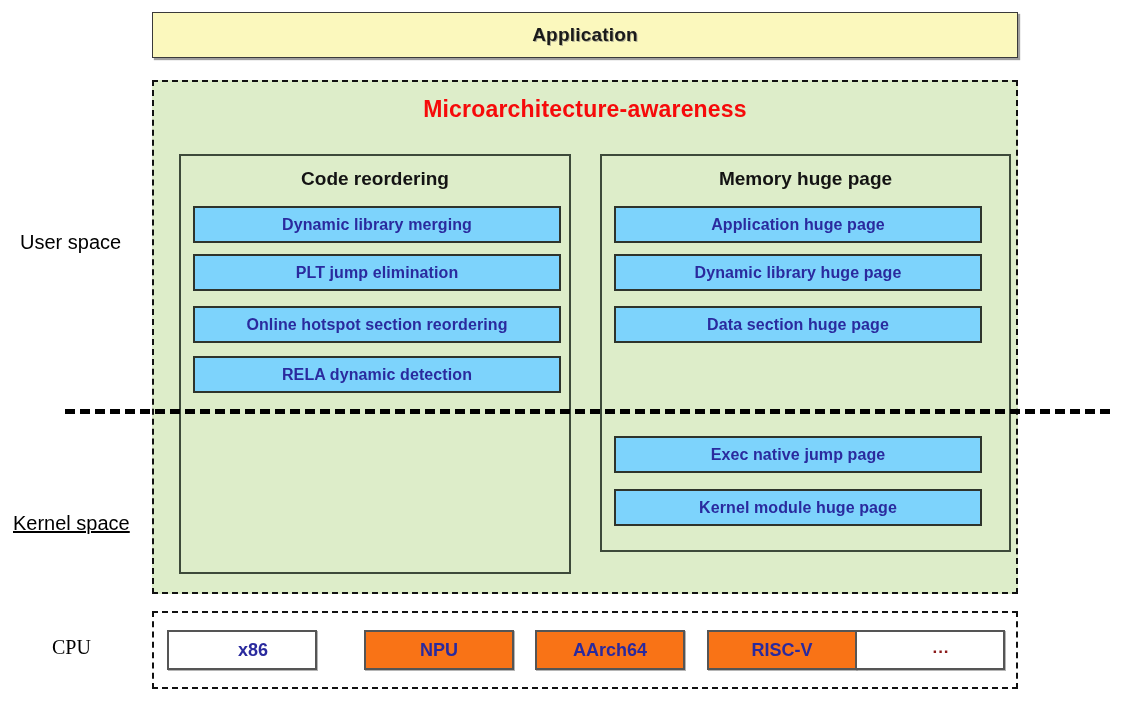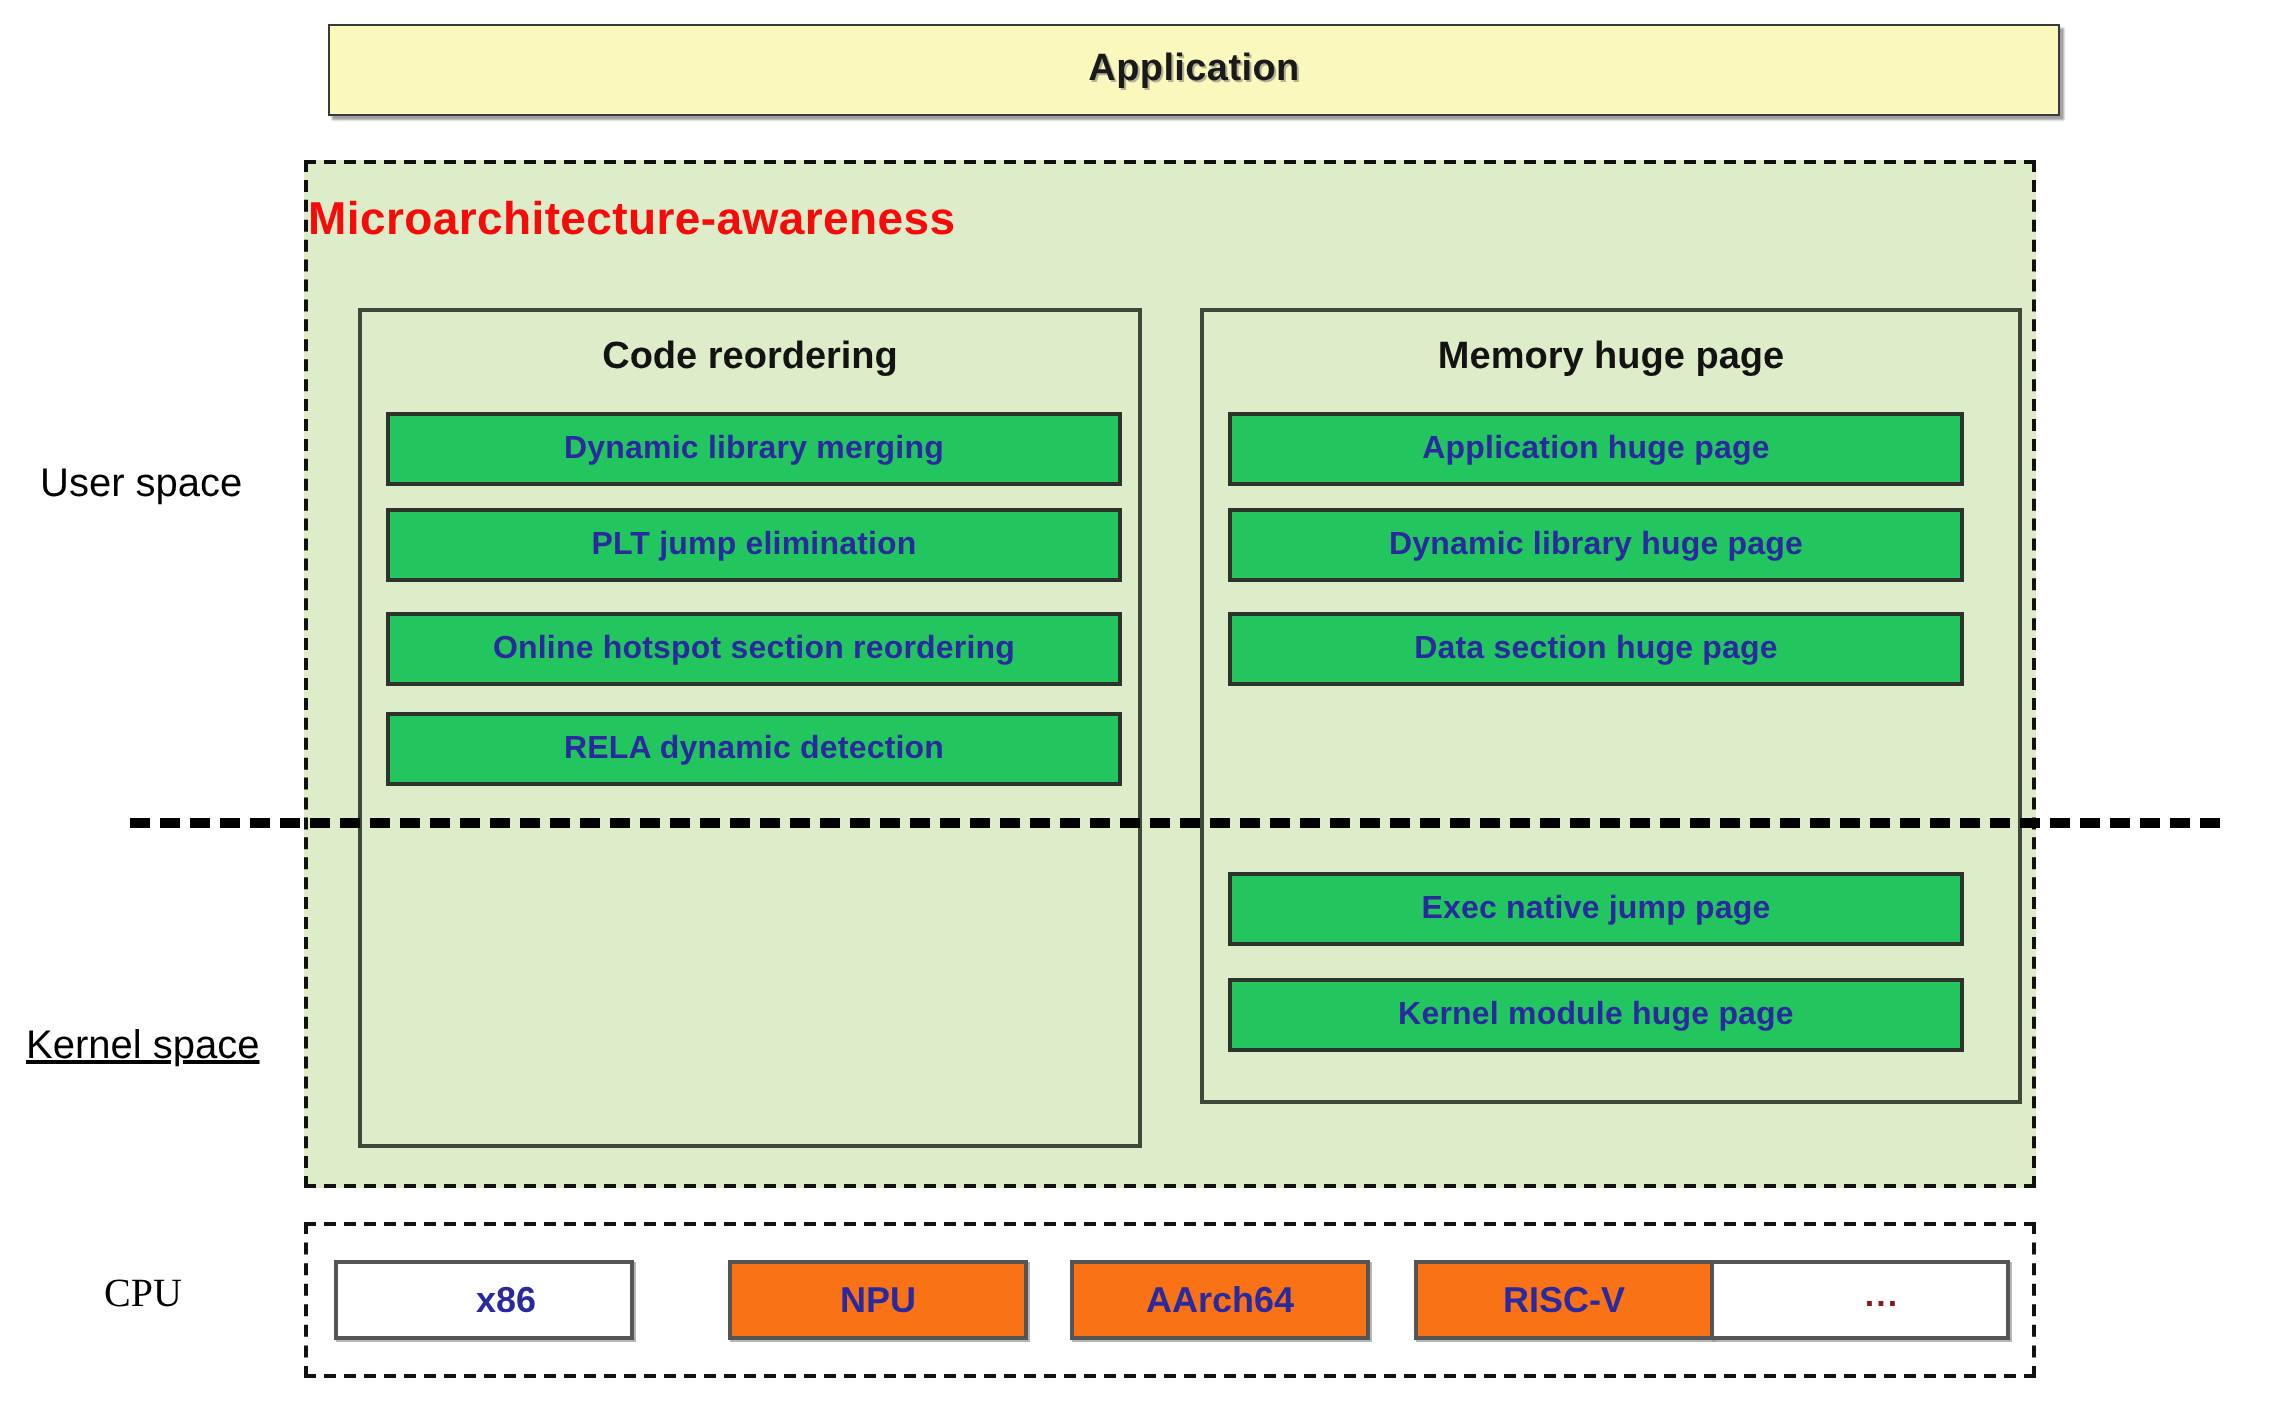--- a/index.html
+++ b/index.html
@@ -22,21 +22,20 @@
     top: 12px;
     width: 866px;
     height: 46px;
     background: #fbf8bd;
     border: 1px solid #3a3a3a;
     box-shadow: 2px 2px 1px rgba(80,80,80,0.55);
     display: flex;
     align-items: center;
     justify-content: center;
     box-sizing: border-box;
-    margin-left: 12px;
   }
   #application-box .label {
     font-size: 19px;
     font-weight: bold;
     color: #1a1a1a;
     text-shadow: 1px 1px 0 rgba(120,120,120,0.55);
     letter-spacing: 0.2px;
   }
 
   
@@ -48,21 +47,21 @@
     height: 514px;
     background: #ddedc9;
     border: 2px dashed #111111;
     box-sizing: border-box;
   }
   #micro-title {
     position: absolute;
     left: 0;
     top: 14px;
     width: 100%;
-    text-align: left;
+    text-align: center;
     font-size: 23px;
     font-weight: bold;
     color: #f60a0a;
     letter-spacing: 0.2px;
   }
 
   
   .sub-panel {
     position: absolute;
     background: #ddedc9;
@@ -91,21 +90,21 @@
     font-weight: bold;
     color: #131313;
   }
 
   
   .item-box {
     position: absolute;
     left: 12px;
     width: 368px;
     height: 37px;
-    background: #22c55e;
+    background: #7dd3fc;
     border: 2px solid #2e342c;
     box-sizing: border-box;
     display: flex;
     align-items: center;
     justify-content: center;
   }
   .item-box .item-label {
     font-size: 16px;
     font-weight: bold;
     color: #2a2a9e;

